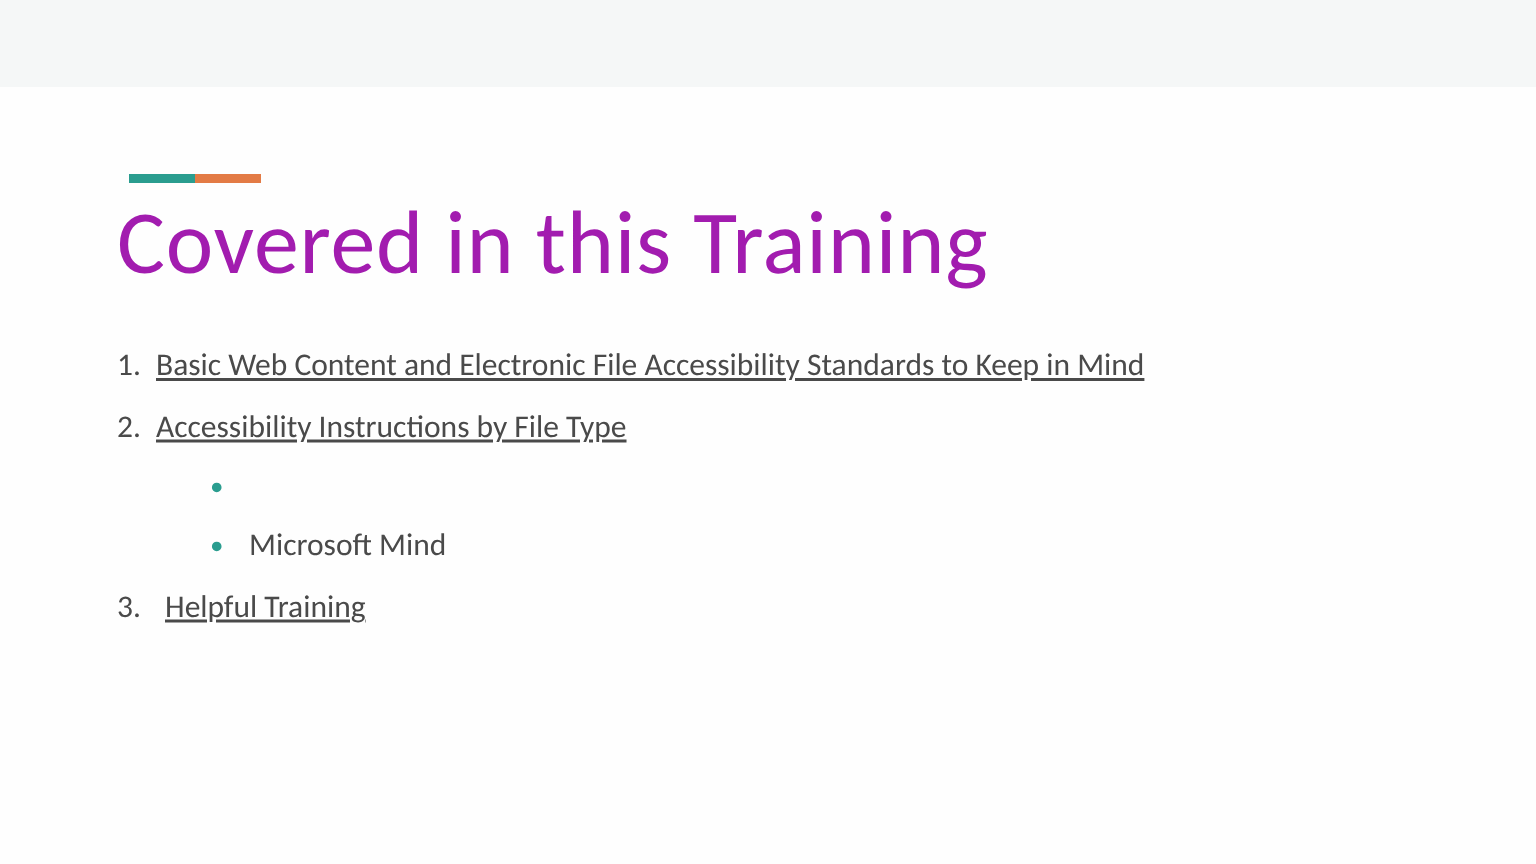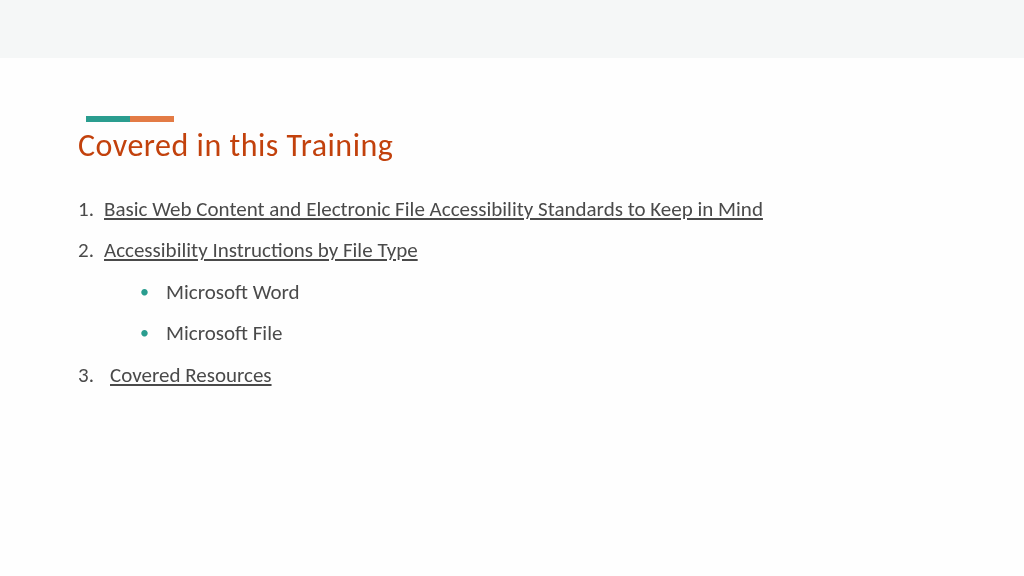--- a/index.html
+++ b/index.html
@@ -35,23 +35,23 @@
       width: 44px;
       height: 6px;
       background: #2a9d8f;
     }
     .accent-orange {
       width: 44px;
       height: 6px;
       background: #e37b45;
     }
     .slide-title {
-      font-size: 32px;
+      font-size: 60px;
       font-weight: 300;
-      color: #c2410c;
+      color: #a21caf;
       margin-left: 78px;
       margin-top: 4px;
       letter-spacing: 0.5px;
     }
     .list-container {
       margin-left: 78px;
       margin-top: 30px;
       color: #4a4a4a;
     }
     .numbered-item {
@@ -109,25 +109,24 @@
       <span class="item-number">1.</span>
       <span class="item-text">Basic Web Content and Electronic File Accessibility Standards to Keep in Mind</span>
     </div>
     <div class="numbered-item">
       <span class="item-number">2.</span>
       <span class="item-text">Accessibility Instructions by File Type</span>
     </div>
     <div class="bullet-list">
       <div class="bullet-item">
         <span class="bullet-dot">•</span>
-        <span>Microsoft Word</span>
       </div>
       <div class="bullet-item">
         <span class="bullet-dot">•</span>
-        <span>Microsoft File</span>
+        <span>Microsoft Mind</span>
       </div>
     </div>
     <div class="numbered-item">
       <span class="item-number">3.</span>
-      <span class="item-text item3-text">Covered Resources</span>
+      <span class="item-text item3-text">Helpful Training</span>
     </div>
   </div>
 </div>
 
 </body></html>

